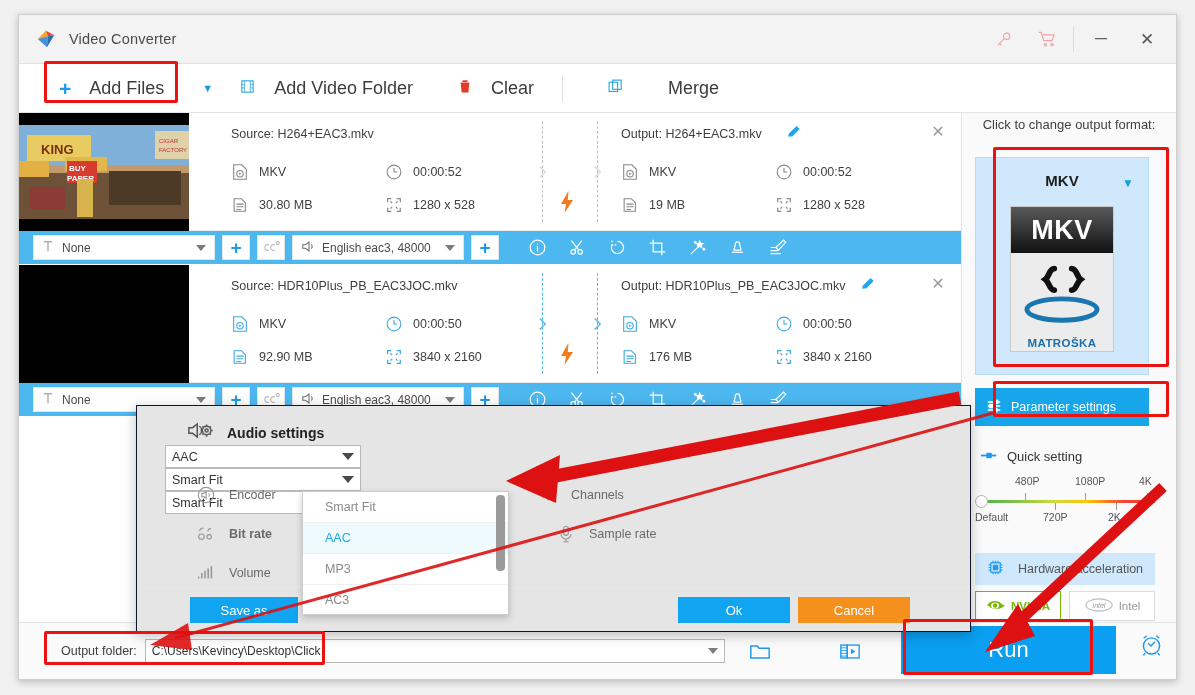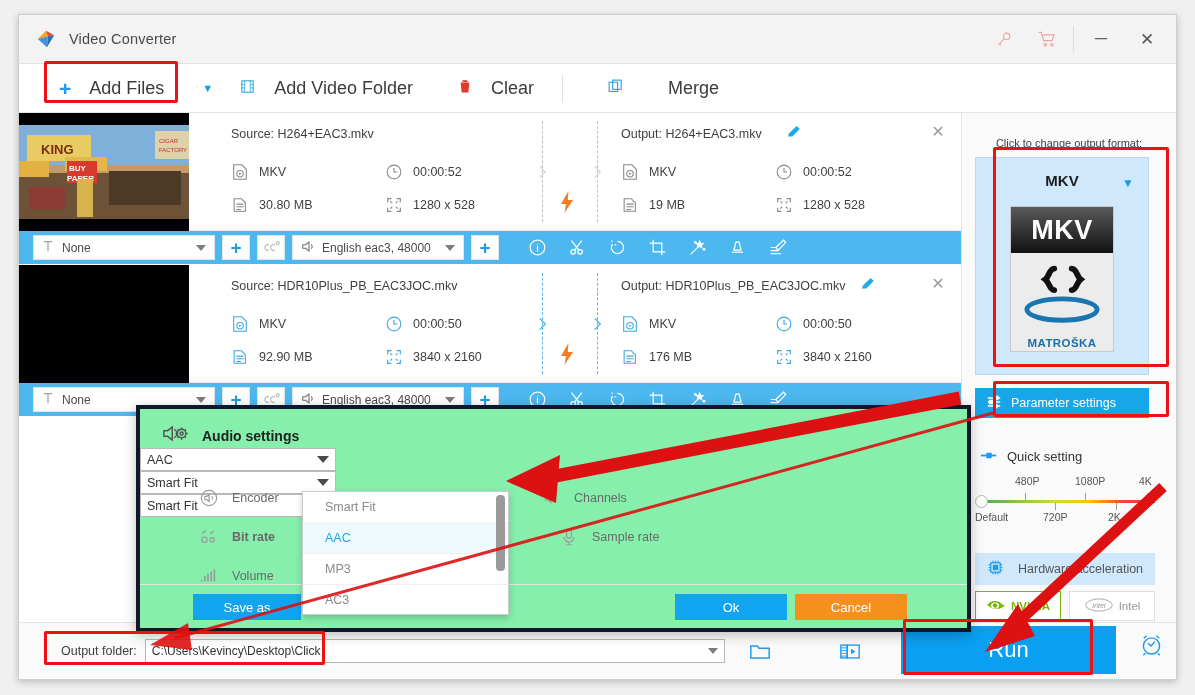--- a/index.html
+++ b/index.html
@@ -99,39 +99,39 @@
     display:flex; align-items:center; justify-content:center; margin-left:7px;
   }
   .sq-btn.plus { color:#1c9bef; font-size:19px; font-weight:600; line-height:1; }
   .strip-icons { display:flex; align-items:center; margin-left:18px; }
   .strip-icons .si { width:40px; display:flex; align-items:center; justify-content:center; }
   
   .rightpanel {
     position:absolute; right:0; top:98px; width:215px; bottom:57px;
     background:#fafafa; border-left:1px solid #e4e4e4;
   }
-  .rp-hint { text-align:center; font-size:11px; color:#3f3f3f; margin-top:24px; }
+  .rp-hint { text-align:center; font-size:13px; color:#3f3f3f; margin-top:4px; }
   .fmtcard {
     position:absolute; left:13px; top:44px; width:174px; height:218px;
     background:#cfe8fb; border:1px solid #b9dcf6;
   }
   .fmtcard .fname { text-align:center; font-size:15px; font-weight:bold; color:#1d1d1d; margin-top:14px; }
   .fmtcard .fcaret { position:absolute; right:14px; top:18px; color:#169fe0; font-size:12px; }
   .mkvlogo {
     position:absolute; left:50%; transform:translateX(-50%); top:48px;
     width:104px; height:146px; background:#ececec; border:1px solid #c9c9c9; overflow:hidden;
   }
   .mkvlogo .hdr {
     height:46px; background:linear-gradient(#5a5a5a,#111);
     color:#fff; font-size:27px; font-weight:bold; letter-spacing:.5px;
     display:flex; align-items:center; justify-content:center;
   }
   .mkvlogo .matr { text-align:center; font-size:11.5px; font-weight:bold; color:#1a6fa8; letter-spacing:.4px; margin-top:2px; }
   .param-btn {
-    position:absolute; left:13px; top:275px; width:174px; height:30px;
+    position:absolute; left:13px; top:275px; width:174px; height:38px;
     background:#18a6ea; color:#fff; display:flex; align-items:center; font-size:12.5px;
   }
   .quick-hd { position:absolute; left:18px; top:336px; display:flex; align-items:center; font-size:13px; color:#333; }
   .qsbox { position:absolute; left:13px; top:362px; width:180px; }
   .qs-top, .qs-bot { position:relative; height:16px; font-size:10.5px; color:#555; }
   .qs-top span, .qs-bot span { position:absolute; white-space:nowrap; }
   .qs-track { position:relative; height:16px; margin:2px 0; }
   .qs-line {
     position:absolute; left:6px; right:0; top:7px; height:3px;
     background:linear-gradient(to right,#4caf50 0%,#8bc34a 22%,#cddc39 42%,#ffc107 62%,#f44336 82%,#f44336 100%);
@@ -166,22 +166,23 @@
   .bb-icon { width:46px; display:flex; align-items:center; justify-content:center; }
   .run-btn {
     position:absolute; right:60px; bottom:5px; width:215px; height:48px;
     background:#0a9ff0; color:#fff; font-size:22px;
     display:flex; align-items:center; justify-content:center;
   }
   .alarm { position:absolute; right:12px; bottom:18px; }
   
   .dialog {
     position:absolute; left:135px; top:404px; width:835px; height:227px;
-    background:#86efac; border:4px solid #0f172a; box-shadow:0 3px 12px rgba(0,0,0,.25);
+    background:#e5e5e5; border:1px solid #0f172a; box-shadow:0 3px 12px rgba(0,0,0,.25);
     z-index: 40;
+    padding-left: 28px;
   }
   .dlg-title { display:flex; align-items:center; margin:14px 0 0 22px; }
   .dlg-title .t { font-size:14px; font-weight:bold; color:#222; margin-left:12px; }
   .frow { position:absolute; display:flex; align-items:center; font-size:12.5px; color:#6a6a6a; }
   .frow .fic { width:22px; height:22px; margin-right:12px; display:flex; align-items:center; justify-content:center; }
   .combo {
     height:23px; background:#fff; border:1px solid #b9b9b9; display:flex; align-items:center;
     justify-content:space-between; padding:0 6px; font-size:12.5px; color:#333;
   }
   .tri-dn { width:0;height:0;border-left:6px solid transparent;border-right:6px solid transparent;border-top:7px solid #4a4a4a;}

